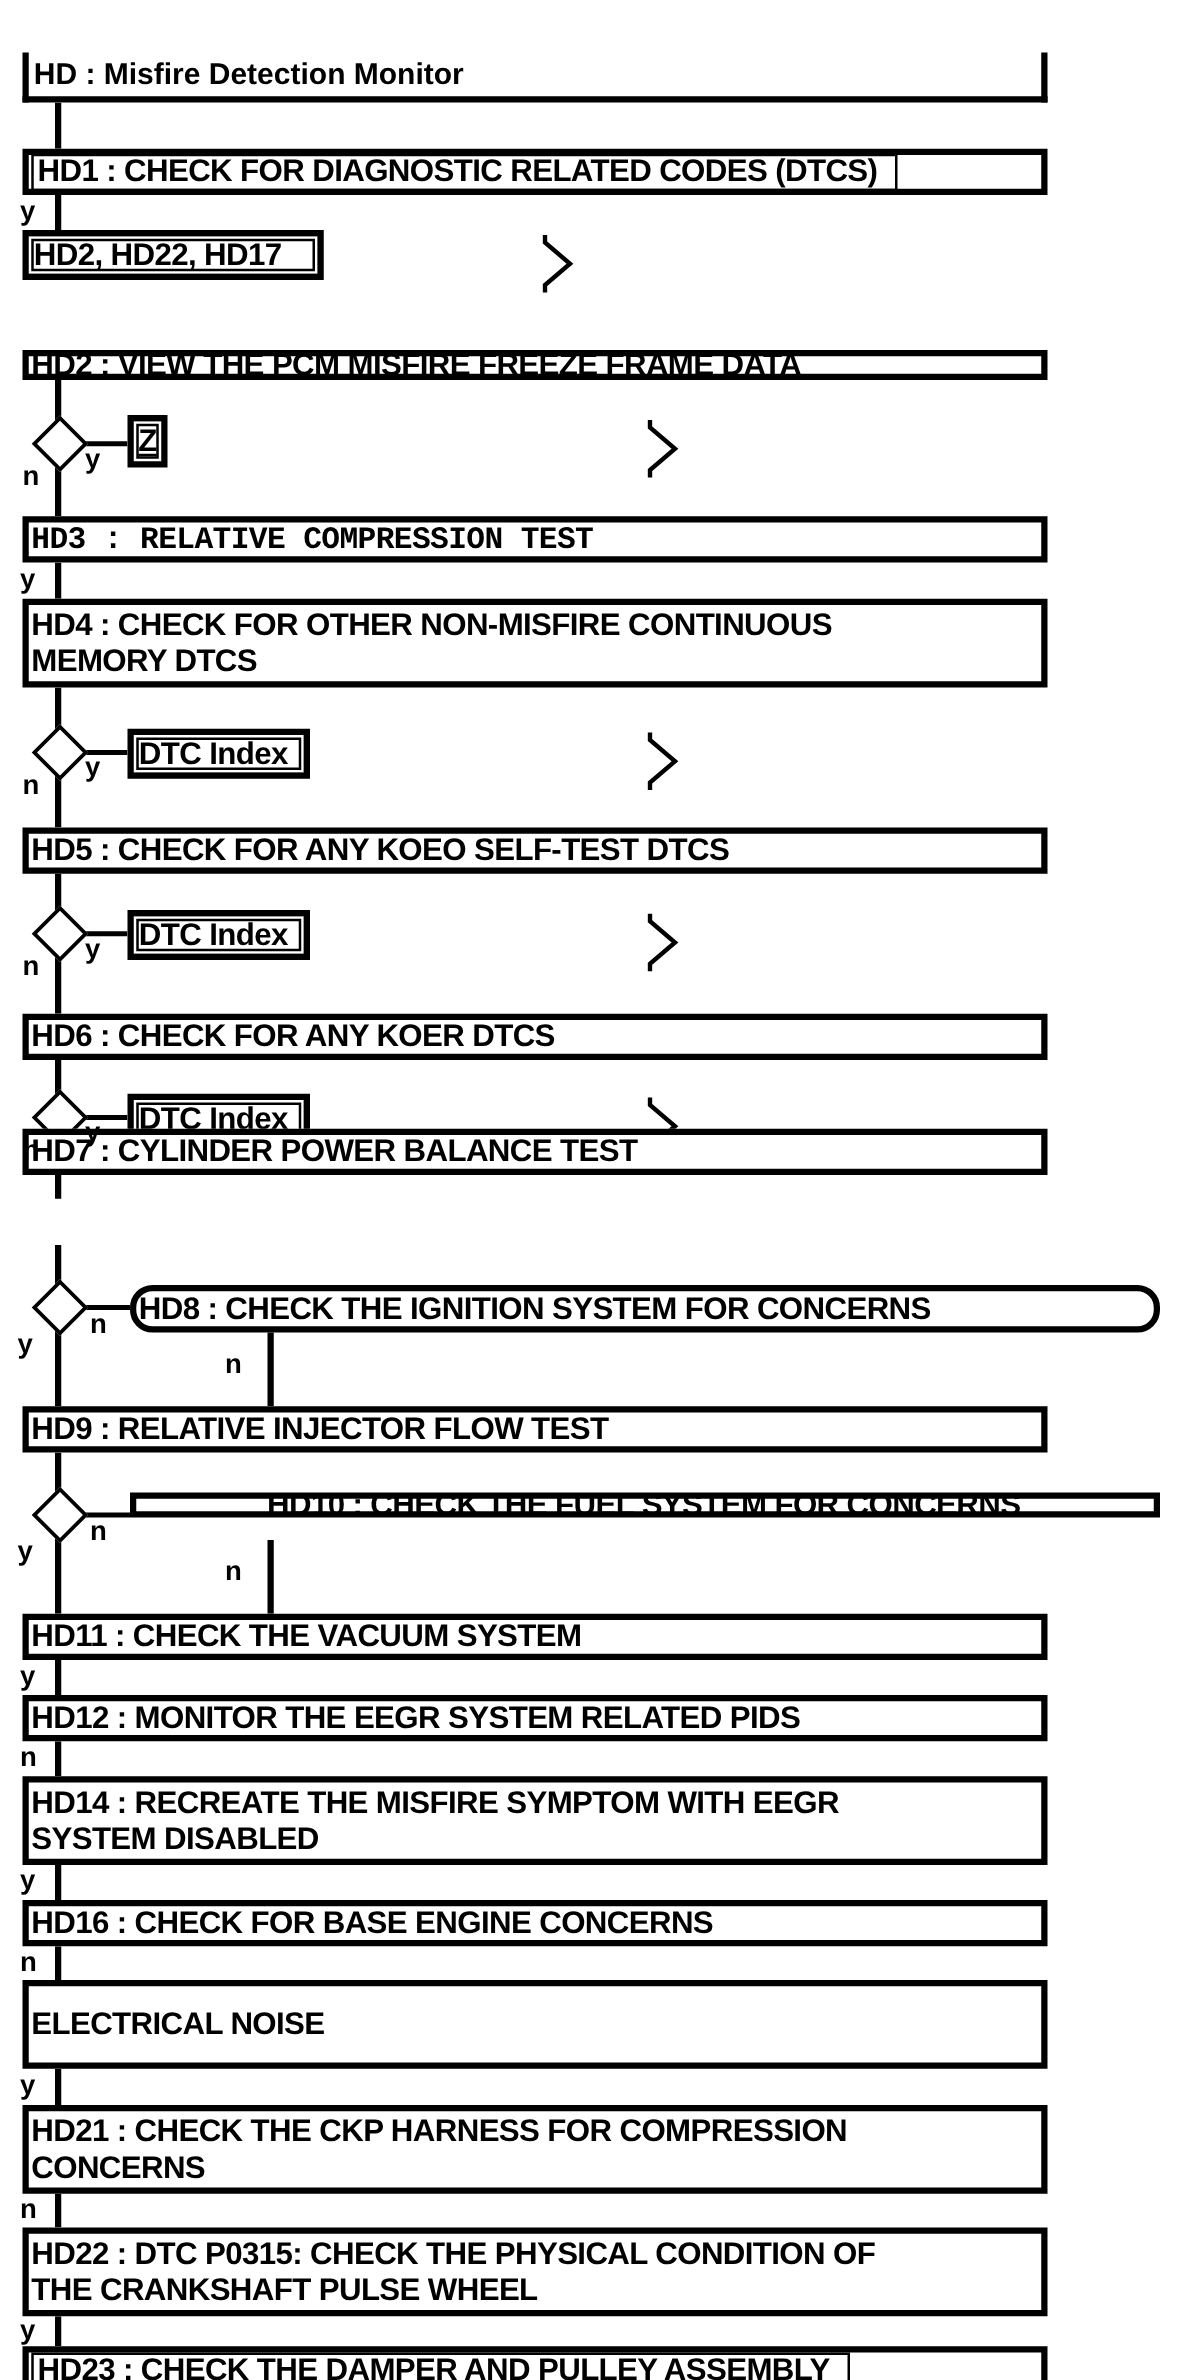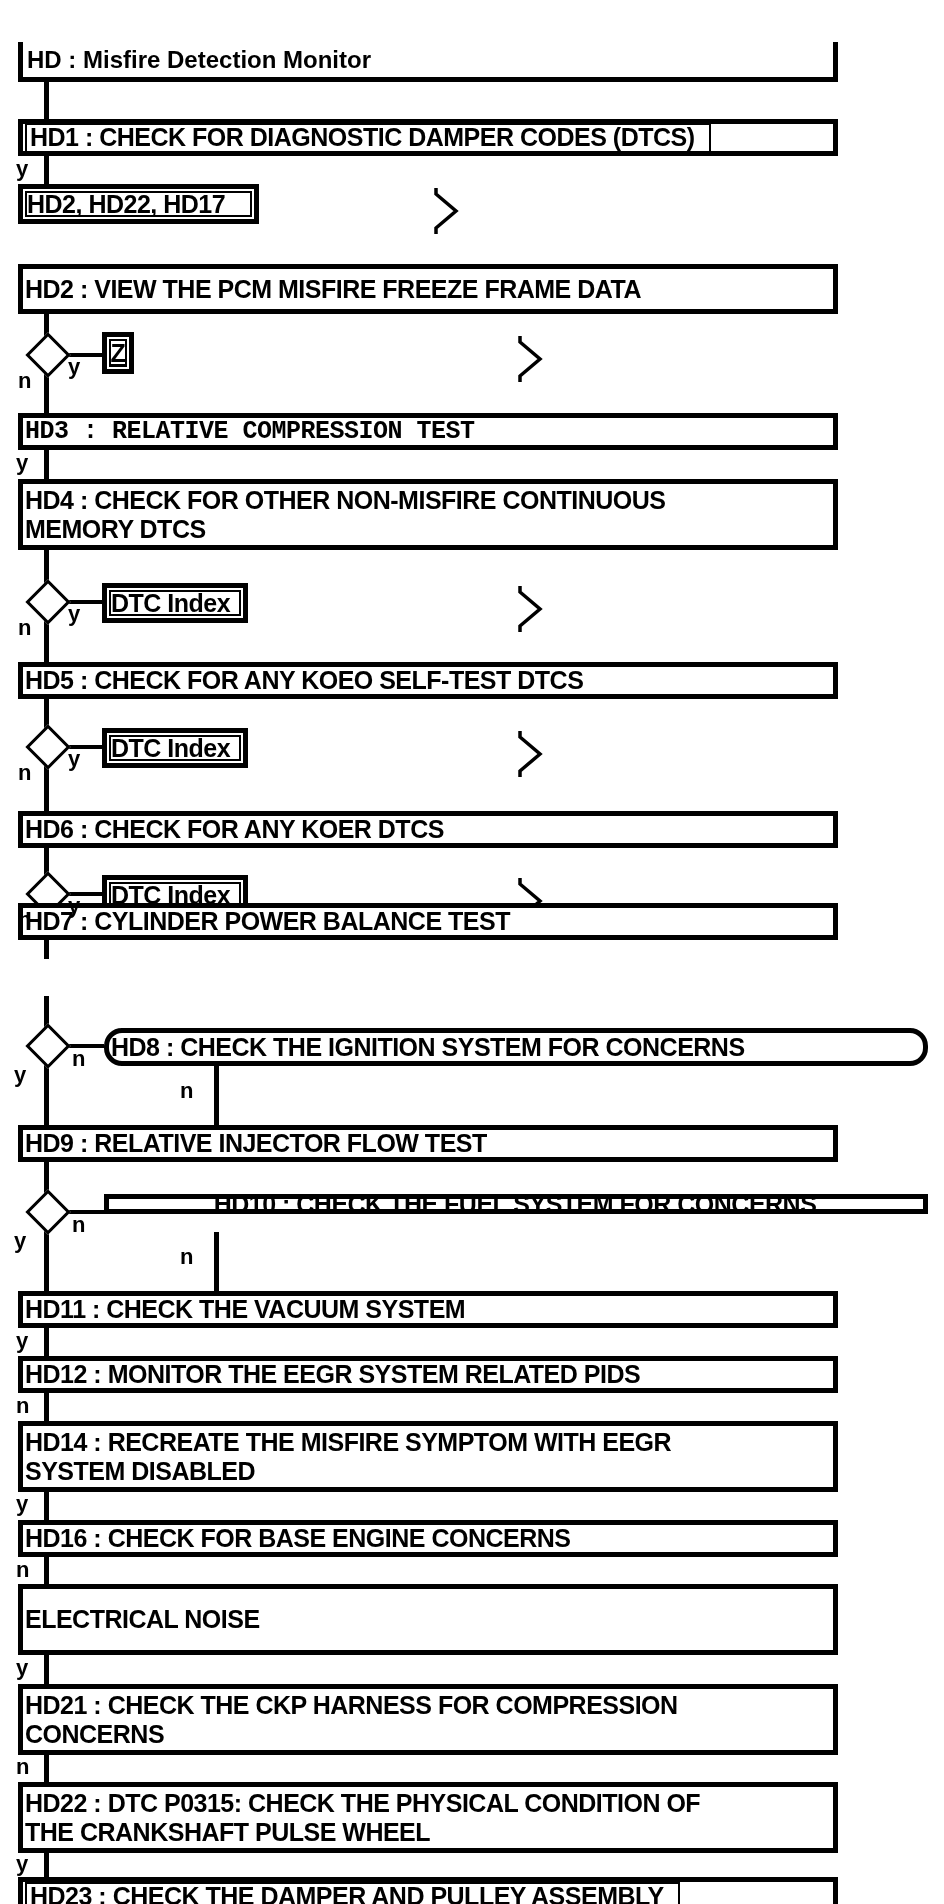--- a/index.html
+++ b/index.html
@@ -89,28 +89,28 @@
       <path d="M6,1 L6,7 L26,24 L6,41 L6,47" fill="none" stroke="#000" stroke-width="3.5"></path>
     </svg>
   <svg class="chev" style="left:514px;top:698px;" width="30" height="48" viewBox="0 0 30 48">
       <path d="M6,1 L6,7 L26,24 L6,41 L6,47" fill="none" stroke="#000" stroke-width="3.5"></path>
     </svg>
   <svg class="chev" style="left:514px;top:845px;" width="30" height="48" viewBox="0 0 30 48">
       <path d="M6,1 L6,7 L26,24 L6,41 L6,47" fill="none" stroke="#000" stroke-width="3.5"></path>
     </svg>
 
   <div class="stepbox" style="top:87px;height:37px;">
-    <span class="innerline">HD1 : CHECK FOR DIAGNOSTIC DAMPER CODES (DTCS)</span>
+    <span class="innerline">HD1 : CHECK FOR DIAGNOSTIC RELATED CODES (DTCS)</span>
   </div>
 
   <div class="linkbox" style="left:18px;top:152px;width:241px;height:40px;">
     <span>HD2, HD22, HD17</span>
   </div>
 
-  <div class="stepbox" style="top:232px;height:50px;">
+  <div class="stepbox" style="top:248px;height:24px;">
     <span>HD2 : VIEW THE PCM MISFIRE FREEZE FRAME DATA</span>
   </div>
 
   <div class="linkbox" style="left:102px;top:300px;width:32px;height:42px;justify-content:center;">
     <span class="ulink">Z</span>
   </div>
 
   <div class="stepbox" style="top:381px;height:37px;font-family:Liberation Mono, monospace;">
     <span>HD3 : RELATIVE COMPRESSION TEST</span>
   </div>

